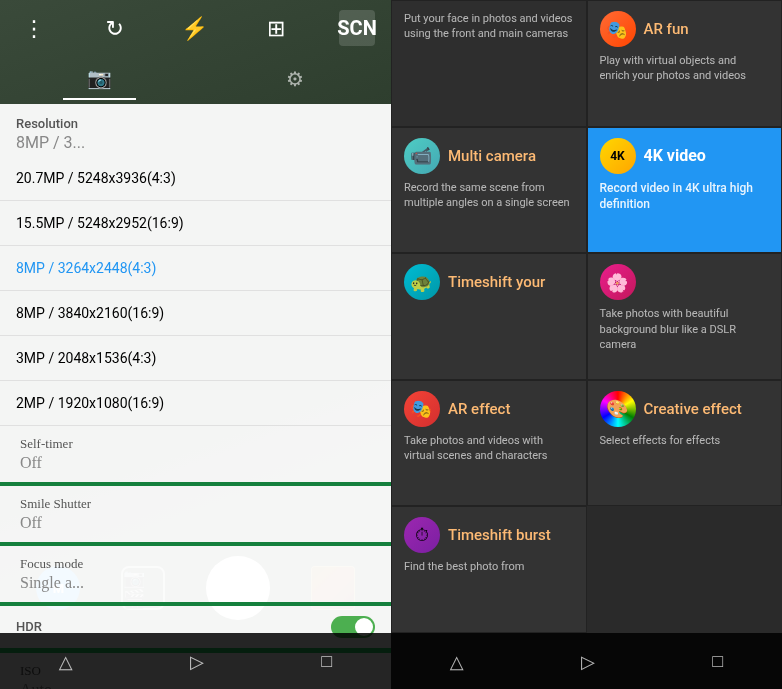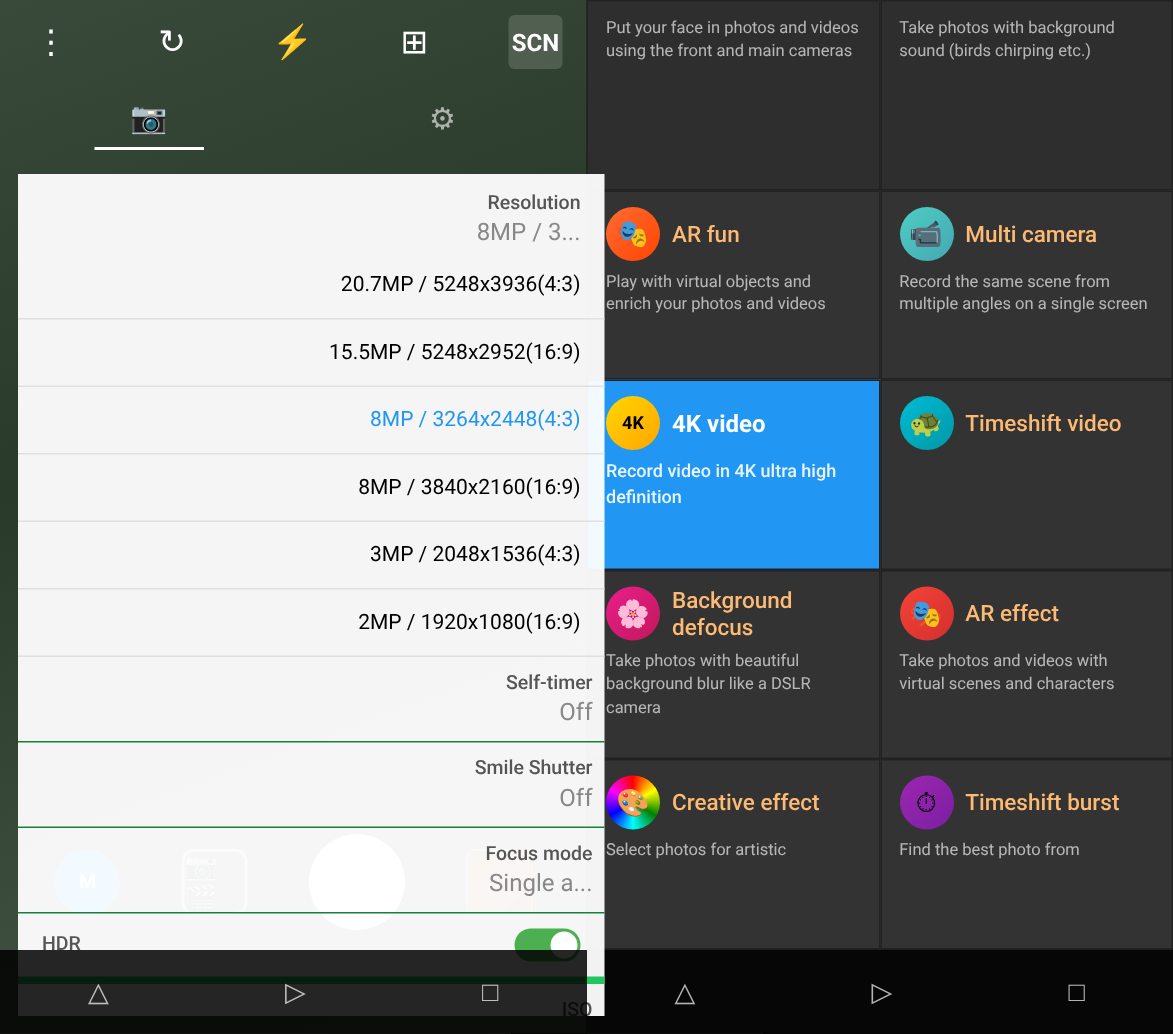--- a/index.html
+++ b/index.html
@@ -46,21 +46,21 @@
       cursor: pointer;
       width: 36px;
       height: 36px;
       display: flex;
       align-items: center;
       justify-content: center;
     }
 
     .scn-btn {
       color: #fff;
-      font-size: 16px;
+      font-size: 20px;
       font-weight: bold;
       background: rgba(255,255,255,0.15);
       border-radius: 4px;
       padding: 4px 8px;
     }
 
     
     .mode-tabs {
       position: relative;
       z-index: 10;
@@ -81,25 +81,24 @@
     .mode-tab.active {
       color: #fff;
       border-bottom: 2px solid #fff;
     }
 
     
     .dropdown-menu {
       position: relative;
       z-index: 20;
       background: rgba(255,255,255,0.95);
-      margin: 12px;
+      margin: 0;
       width: 100%;
       flex: 1;
       overflow-y: auto;
-      text-align: right;
     }
 
     .menu-section {
       padding: 12px 16px 4px 16px;
     }
 
     .menu-section-title {
       color: #555;
       font-size: 13px;
       font-weight: 500;
@@ -118,22 +117,23 @@
       cursor: pointer;
       border-bottom: 1px solid #e0e0e0;
     }
 
     .resolution-option.selected {
       color: #2196F3;
     }
 
     
     .settings-row {
-      padding: 10px 8px;
-      border-bottom: 1px solid #15803d;
+      padding: 10px 20px;
+      border-bottom: 4px solid #15803d;
+      font-family: Liberation Serif, serif;
     }
 
     .hdr-row {
       display: flex;
       align-items: center;
       justify-content: space-between;
       padding: 10px 16px;
       border-bottom: 5px solid #22c55e;
     }
 
@@ -416,23 +416,20 @@
     <div class="nav-icon">□</div>
   </div>
 </div>
 
 <div class="right-panel">
   <div class="features-grid">
 
     <div class="feature-cell top-cell">
       <div class="feature-desc">Put your face in photos and videos using the front and main cameras</div>
     </div>
-    <div class="feature-cell top-cell">
-      <div class="feature-desc">Take photos with background sound (birds chirping etc.)</div>
-    </div>
 
     <div class="feature-cell">
       <div class="feature-header">
         <div class="feature-icon orange">🎭</div>
         <span class="feature-name">AR fun</span>
       </div>
       <div class="feature-desc">Play with virtual objects and enrich your photos and videos</div>
     </div>
     <div class="feature-cell">
       <div class="feature-header">
@@ -445,45 +442,44 @@
     <div class="feature-cell highlighted">
       <div class="feature-header">
         <div class="feature-icon gold" style="font-size:12px;font-weight:bold;">4K</div>
         <span class="feature-name highlighted-text">4K video</span>
       </div>
       <div class="feature-desc highlighted-desc">Record video in 4K ultra high definition</div>
     </div>
     <div class="feature-cell">
       <div class="feature-header">
         <div class="feature-icon teal">🐢</div>
-        <span class="feature-name">Timeshift video</span>
+        <span class="feature-name">Timeshift your</span>
       </div>
     </div>
 
     <div class="feature-cell">
       <div class="feature-header">
         <div class="feature-icon pink">🌸</div>
-        <span class="feature-name">Background defocus</span>
       </div>
       <div class="feature-desc">Take photos with beautiful background blur like a DSLR camera</div>
     </div>
     <div class="feature-cell">
       <div class="feature-header">
         <div class="feature-icon red-feature">🎭</div>
         <span class="feature-name">AR effect</span>
       </div>
       <div class="feature-desc">Take photos and videos with virtual scenes and characters</div>
     </div>
 
     <div class="feature-cell">
       <div class="feature-header">
         <div class="feature-icon rainbow">🎨</div>
         <span class="feature-name">Creative effect</span>
       </div>
-      <div class="feature-desc">Select photos for artistic</div>
+      <div class="feature-desc">Select effects for effects</div>
     </div>
     <div class="feature-cell">
       <div class="feature-header">
         <div class="feature-icon purple">⏱</div>
         <span class="feature-name">Timeshift burst</span>
       </div>
       <div class="feature-desc">Find the best photo from</div>
     </div>
   </div>
 

